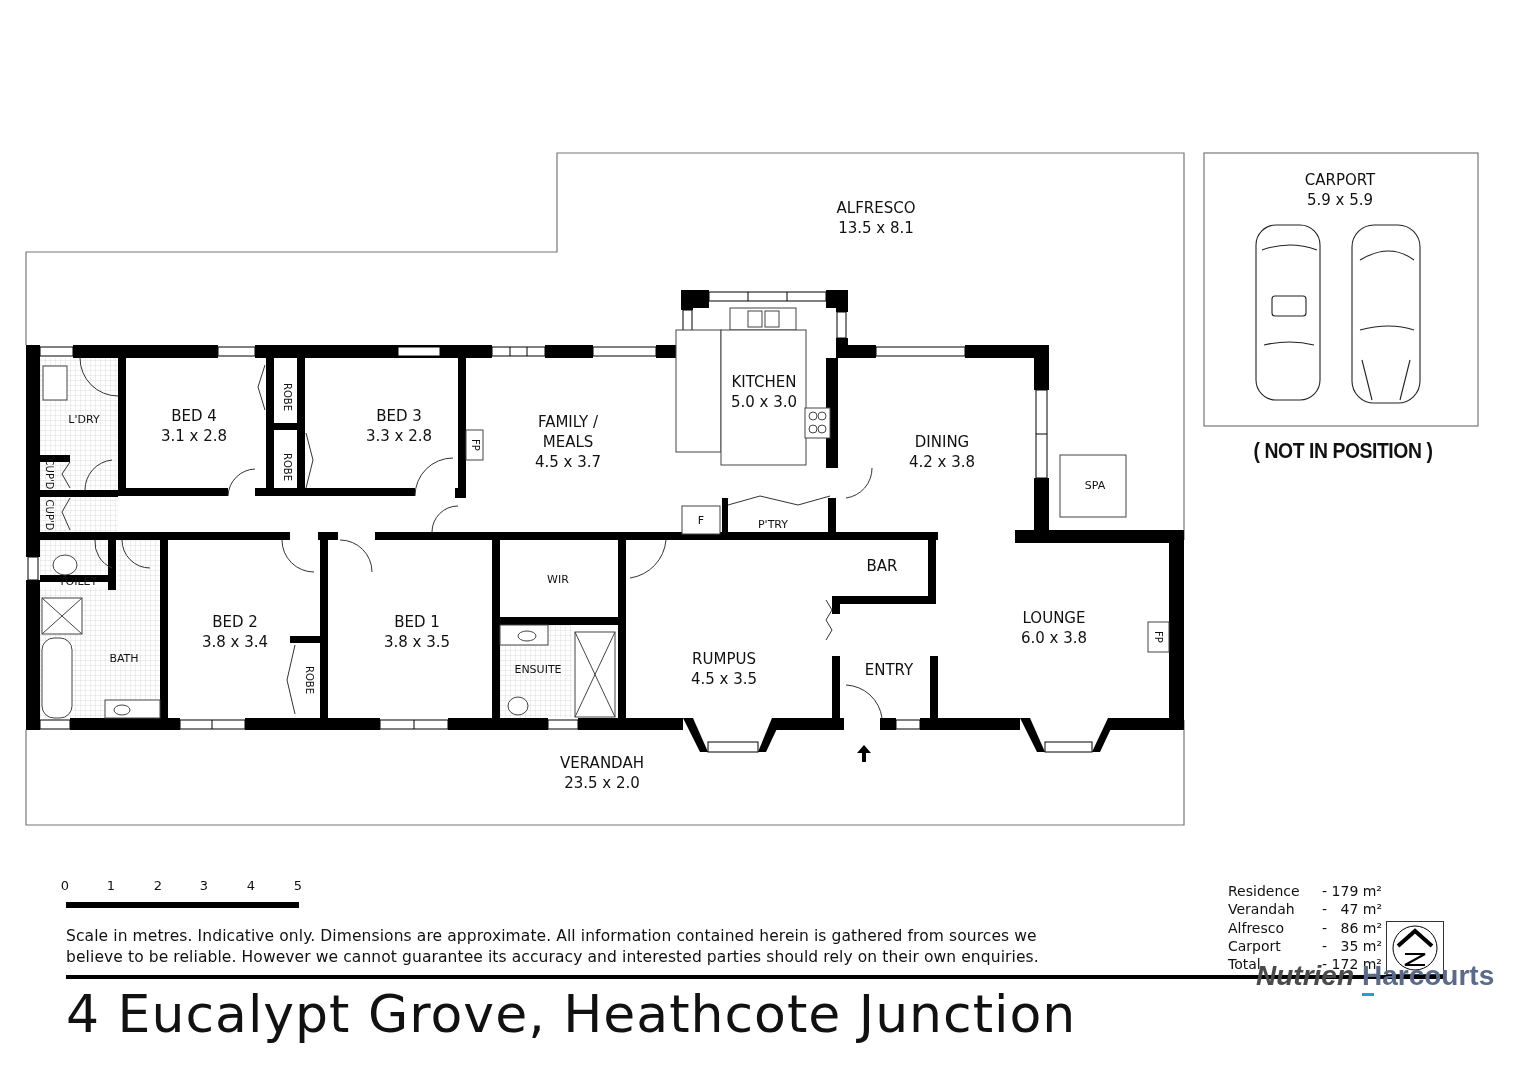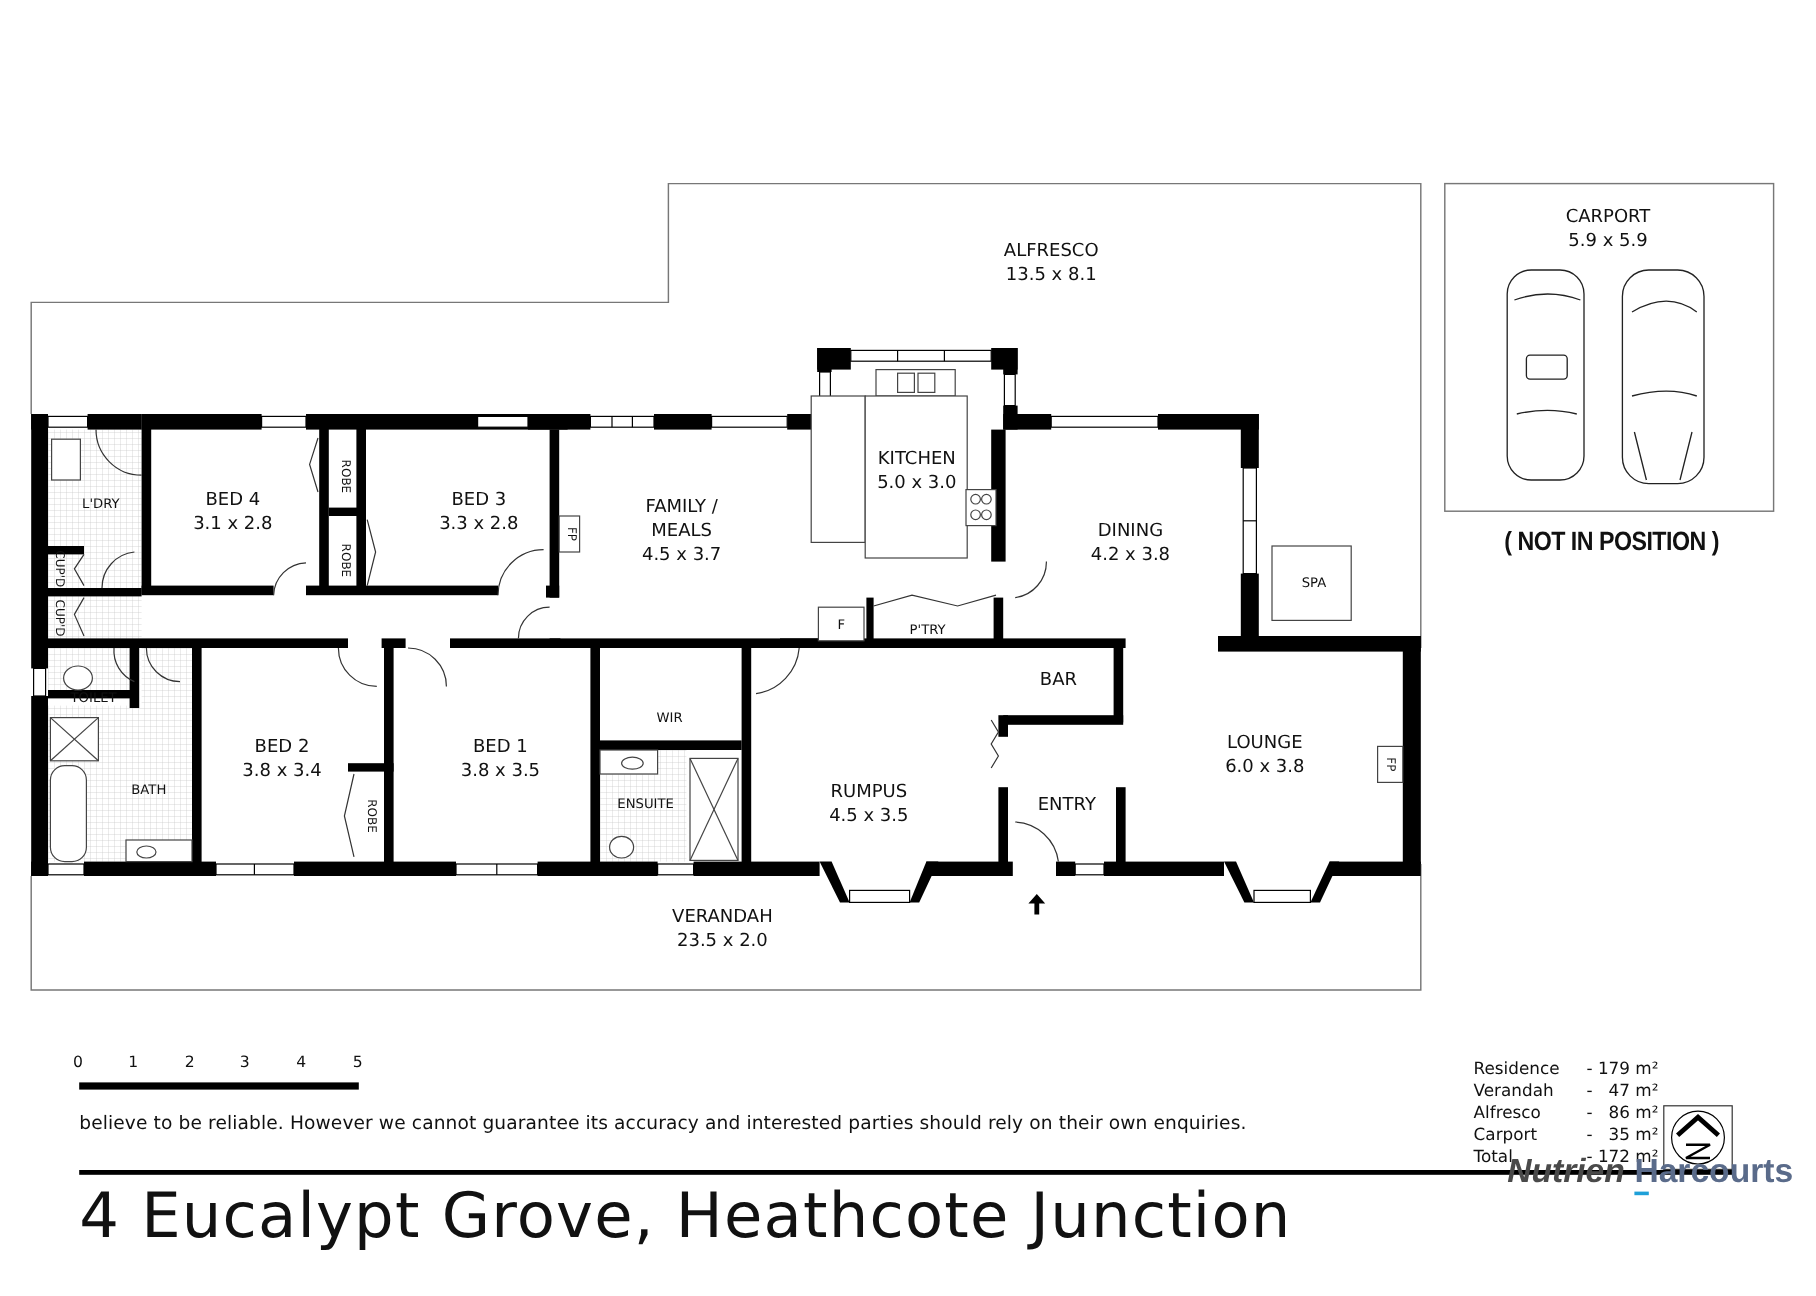--- a/index.html
+++ b/index.html
@@ -284,37 +284,38 @@
 <div class="lbl sm vert" style="left:49px;top:508px;">CUP'D</div>
 <div class="lbl sm" style="left:78px;top:575px;">TOILET</div>
 <div class="lbl sm" style="left:124px;top:652px;">BATH</div>
 <div class="lbl sm vert" style="left:287px;top:390px;">ROBE</div>
 <div class="lbl sm vert" style="left:287px;top:460px;">ROBE</div>
 <div class="lbl sm vert" style="left:309px;top:673px;">ROBE</div>
 <div class="lbl sm vert" style="left:475px;top:438px;">FP</div>
 <div class="lbl sm vert" style="left:1158px;top:630px;">FP</div>
 <div class="lbl sm" style="left:701px;top:514px;">F</div>
 <div class="lbl sm" style="left:773px;top:518px;">P'TRY</div>
-<div class="lbl sm" style="left:558px;top:573px;margin-top:19px;">WIR</div>
+<div class="lbl sm" style="left:558px;top:573px;">WIR</div>
 <div class="lbl sm" style="left:538px;top:663px;">ENSUITE</div>
 <div class="lbl" style="left:882px;top:556px;">BAR</div>
 <div class="lbl" style="left:889px;top:660px;">ENTRY</div>
 <div class="lbl sm" style="left:1095px;top:479px;">SPA</div>
 
 <div class="scale-ticks">
   <span style="left:5px">0</span>
   <span style="left:51px">1</span>
   <span style="left:98px">2</span>
   <span style="left:144px">3</span>
   <span style="left:191px">4</span>
   <span style="left:238px">5</span>
 </div>
 <div class="scale-bar"></div>
 
 <div class="disclaimer">
+  <div>Scale in metres. Indicative only. Dimensions are approximate. All information contained herein is gathered from sources we</div>
   <div>believe to be reliable. However we cannot guarantee  its accuracy and interested parties should rely on their own enquiries.</div>
 </div>
 
 <div class="areas">
   <div class="row">
       <span class="k">Residence</span>
       <span class="v">- 179 m²</span>
     </div>
   <div class="row">
       <span class="k">Verandah</span>

